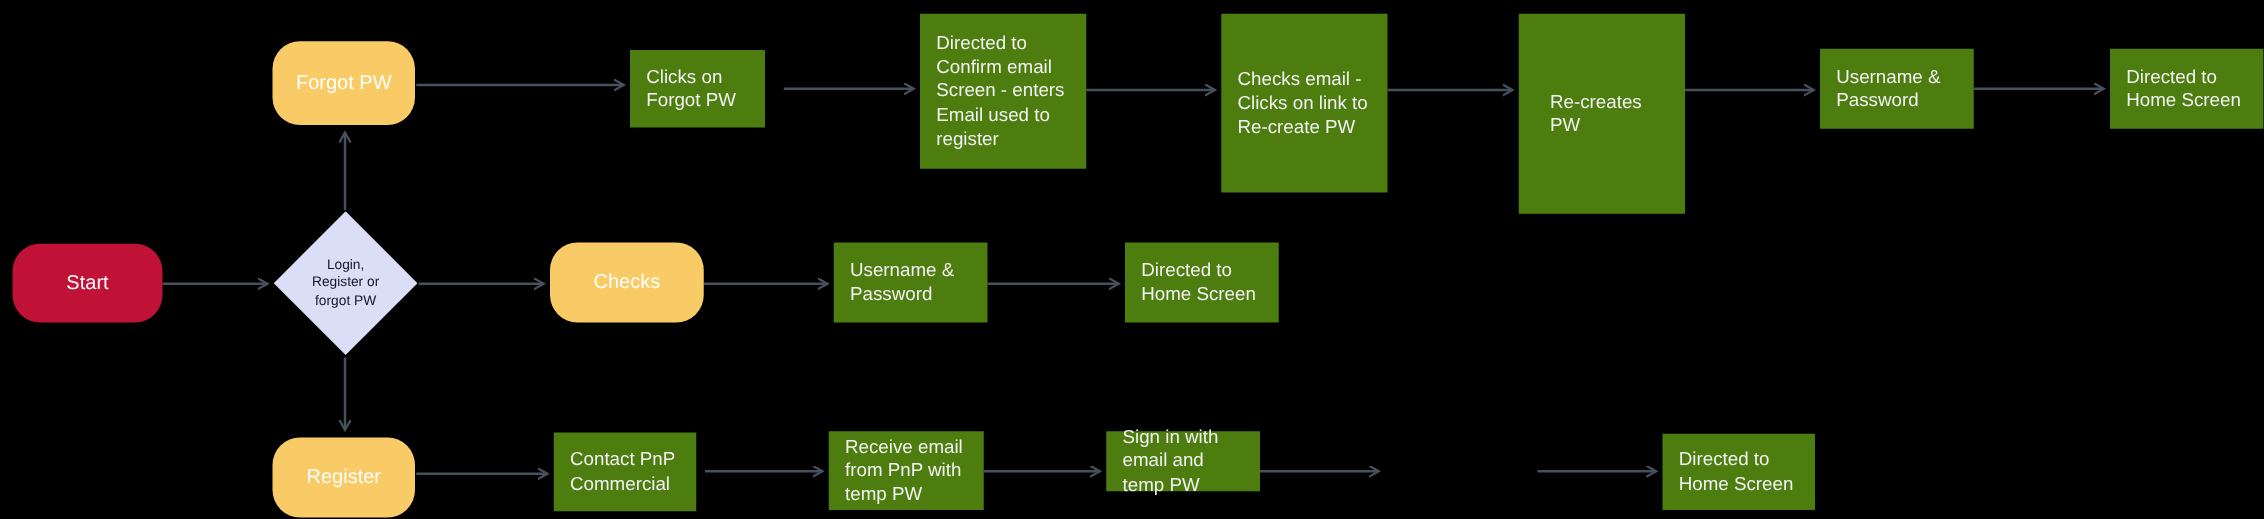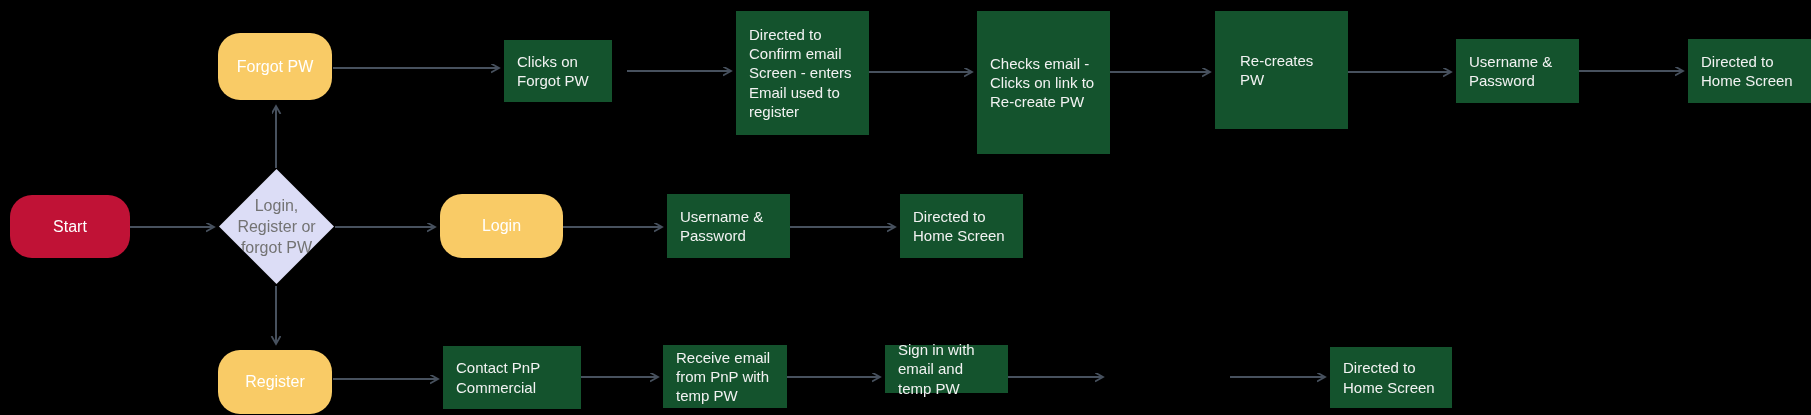--- a/index.html
+++ b/index.html
@@ -24,43 +24,43 @@
   }
   .node {
     position: absolute;
     box-sizing: border-box;
     display: flex;
     align-items: center;
     white-space: pre-line;
     font-family: "Liberation Sans", sans-serif;
   }
   .process {
-    background: #14532d;
+    background: #4d7c0f;
     color: #F2F2F2;
     font-size: 15px;
     line-height: 1.27;
     padding: 6px 8px 6px 13px;
     justify-content: flex-start;
     text-align: left;
   }
   .process.indent-more { padding-left: 25px; }
   .terminator {
     border-radius: 22px;
     color: #FFFFFF;
     font-size: 16px;
     justify-content: center;
     text-align: center;
   }
   .yellow { background: #F9CB66; }
   .red    { background: #C01236; }
   .diamond {
     background: #DCDDF6;
     clip-path: polygon(50% 0, 100% 50%, 50% 100%, 0 50%);
-    color: #737373;
-    font-size: 16px;
+    color: #0f172a;
+    font-size: 11px;
     line-height: 1.32;
     justify-content: center;
     text-align: center;
   }
 </style>
 </head>
 <body>
 
 <div class="canvas">
 
@@ -93,21 +93,21 @@
       <line x1="1230" y1="377" x2="1325" y2="377" marker-end="url(#arr)"></line>
     </g>
   </svg>
 
   <div class="node terminator red" style="left:10px; top:195px; width:120px; height:63px;">Start</div>
 
   <div class="node diamond" style="left:219px; top:169px; width:115px; height:115px;">Login,
 Register or
 forgot PW</div>
 
-  <div class="node terminator yellow" style="left:440px; top:194px; width:123px; height:64px;">Login</div>
+  <div class="node terminator yellow" style="left:440px; top:194px; width:123px; height:64px;">Checks</div>
 
   <div class="node process" style="left:667px; top:194px; width:123px; height:64px;">Username &amp;
 Password</div>
 
   <div class="node process" style="left:900px; top:194px; width:123px; height:64px;">Directed to
 Home Screen</div>
 
   <div class="node terminator yellow" style="left:218px; top:33px; width:114px; height:67px;">Forgot PW</div>
 
   <div class="node process" style="left:504px; top:40px; width:108px; height:62px;">Clicks on
@@ -116,32 +116,32 @@
   <div class="node process" style="left:736px; top:11px; width:133px; height:124px;">Directed to
 Confirm email
 Screen - enters
 Email used to
 register</div>
 
   <div class="node process" style="left:977px; top:11px; width:133px; height:143px;">Checks email -
 Clicks on link to
 Re-create PW</div>
 
-  <div class="node process indent-more" style="left:1215px; top:11px; width:133px; height:118px;">Re-creates
+  <div class="node process indent-more" style="left:1215px; top:11px; width:133px; height:160px;">Re-creates
 PW</div>
 
   <div class="node process" style="left:1456px; top:39px; width:123px; height:64px;">Username &amp;
 Password</div>
 
   <div class="node process" style="left:1688px; top:39px; width:123px; height:64px;">Directed to
 Home Screen</div>
 
   <div class="node terminator yellow" style="left:218px; top:350px; width:114px; height:64px;">Register</div>
 
-  <div class="node process" style="left:443px; top:346px; width:138px; height:63px;padding-left:13px;">Contact PnP
+  <div class="node process" style="left:443px; top:346px; width:114px; height:63px;padding-left:13px;">Contact PnP
 Commercial</div>
 
   <div class="node process" style="left:663px; top:345px; width:124px; height:63px;">Receive email
 from PnP with
 temp PW</div>
 
   <div class="node process" style="left:885px; top:345px; width:123px; height:48px;">Sign in with
 email and
 temp PW</div>
 

